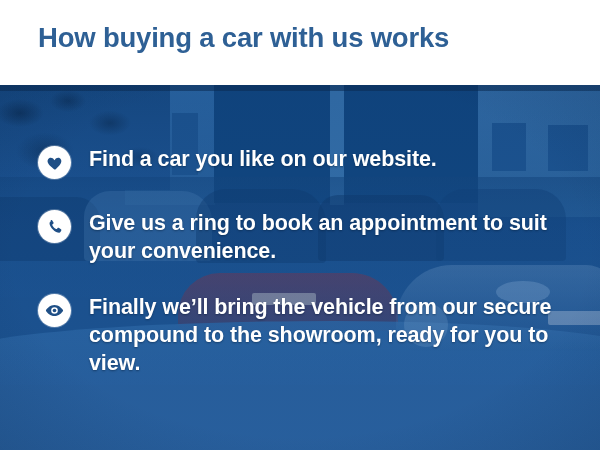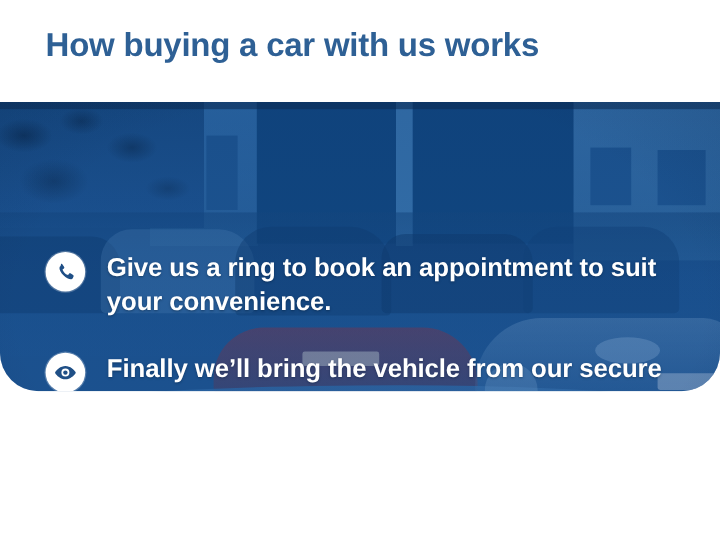--- a/index.html
+++ b/index.html
@@ -6,24 +6,23 @@
     margin: 0;
     padding: 0;
     background: #ffffff;
   }
   body {
     font-family: "Liberation Sans", sans-serif;
   }
   #banner {
     position: relative;
     width: 600px;
-    height: 326px;
+    height: 450px;
     overflow: hidden;
     background: #ffffff;
-    border-radius: 32px;
   }
 
   
   #header-band {
     position: absolute;
     left: 0; top: 0;
     width: 600px;
     height: 85px;
     background: #ffffff;
     box-sizing: border-box;
@@ -265,20 +264,28 @@
     <div class="ph" id="ph-silvercar"></div>
     <div class="ph" id="ph-silverwheel"></div>
     <div class="ph" id="ph-headlight"></div>
     <div class="ph" id="ph-silverplate"></div>
 
     <div class="ph" id="ph-wash"></div>
     <div class="ph" id="ph-vignette"></div>
 
     <div id="bullets">
 
+      <div class="bullet" id="bullet-0">
+        <span class="bullet-icon">
+          <svg width="18" height="18" viewBox="0 0 24 24" aria-hidden="true">
+            <path fill="#1f4f86" d="M12 21s-7.3-4.6-9.3-9C1.2 8.6 3 5 6.4 5c2 0 3.3 1.1 4.1 2.2l.8 1.1.8-1.1C12.9 6.1 14.2 5 16.2 5 19.6 5 21.4 8.6 19.9 12c-2 4.4-7.9 9-7.9 9z"></path>
+          </svg>
+        </span>
+        <span class="bullet-text">Find a car you like on our website.</span>
+      </div>
 
       <div class="bullet" id="bullet-2">
         <span class="bullet-icon">
           <svg width="19" height="19" viewBox="0 0 24 24" aria-hidden="true">
             <path fill="#1f4f86" d="M12 5C6.8 5 2.7 9.1 1.3 11.4c-.2.4-.2.8 0 1.2C2.7 14.9 6.8 19 12 19s9.3-4.1 10.7-6.4c.2-.4.2-.8 0-1.2C21.3 9.1 17.2 5 12 5zm0 11.2a4.2 4.2 0 110-8.4 4.2 4.2 0 010 8.4z"></path>
             <circle cx="12" cy="12" r="2.3" fill="#1f4f86"></circle>
           </svg>
         </span>
         <span class="bullet-text">Finally we’ll bring the vehicle from our secure compound to the showroom, ready for you to view.</span>
       </div>

